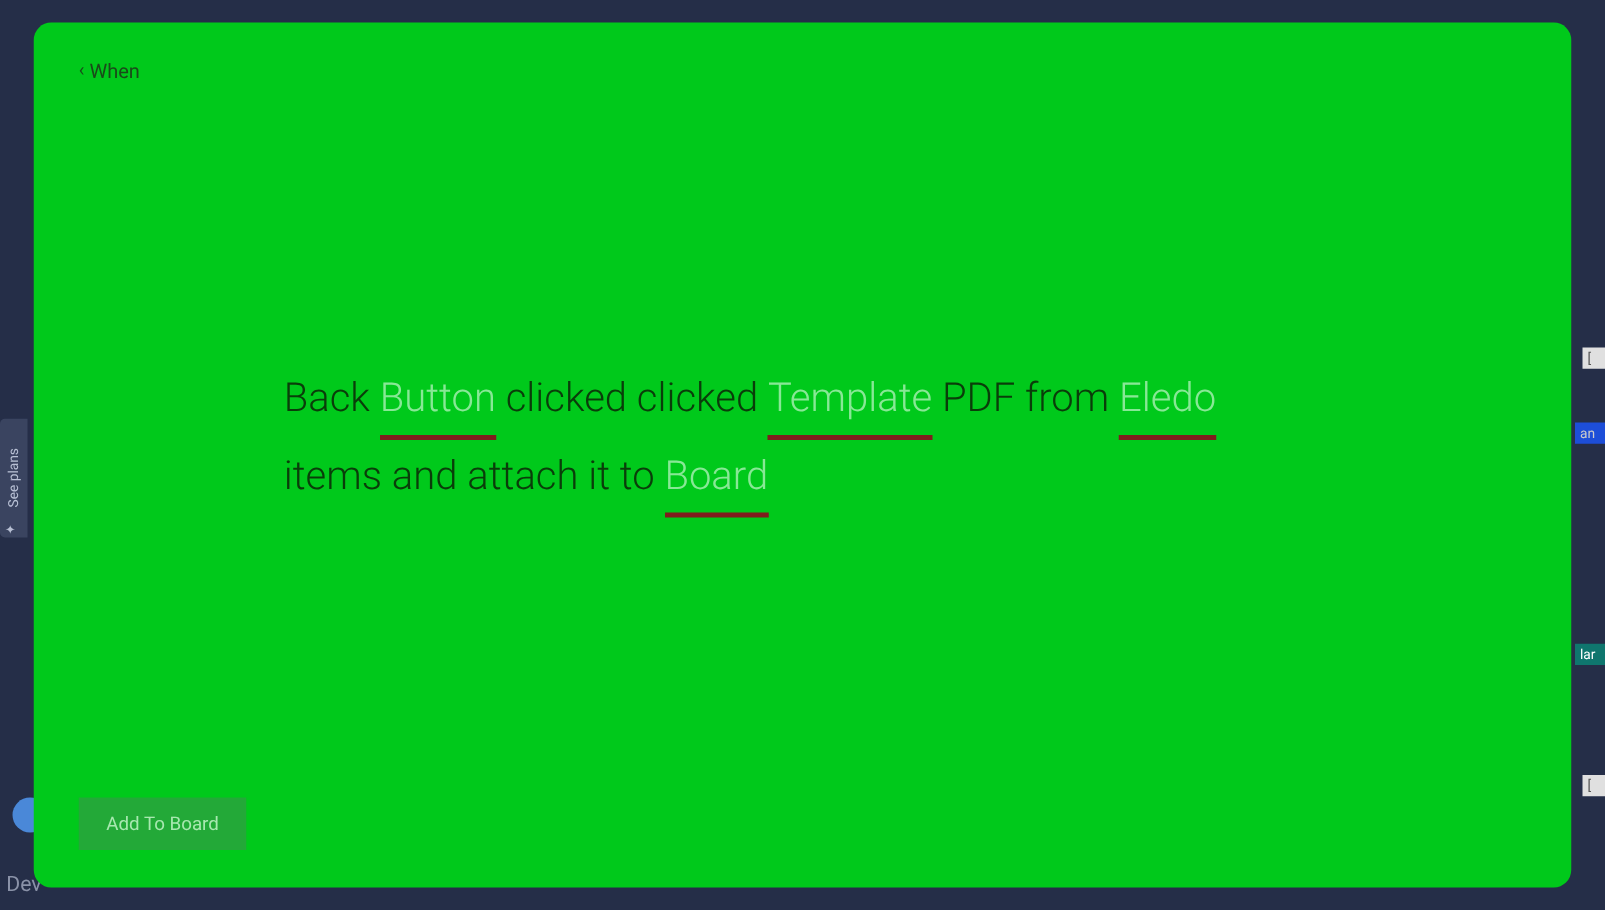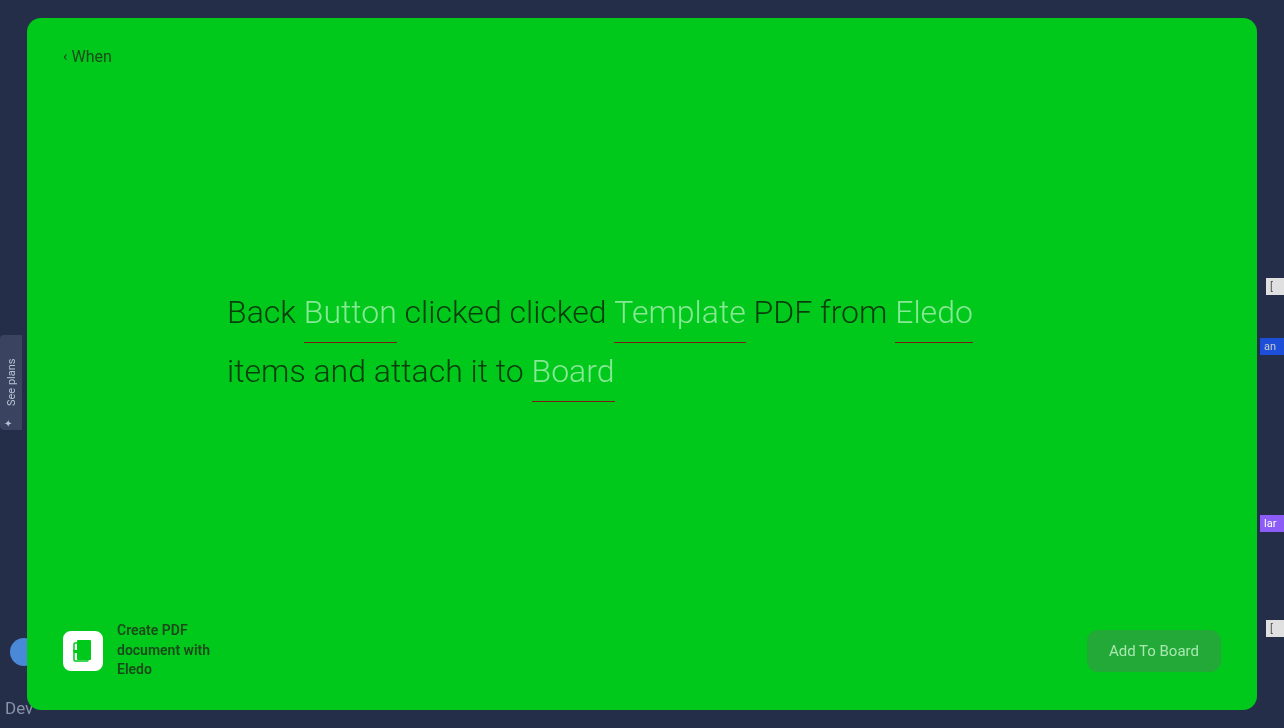--- a/index.html
+++ b/index.html
@@ -78,21 +78,21 @@
       right: 0;
       background: #e0e0e0;
       color: #555;
       font-size: 11px;
       padding: 2px 4px;
       z-index: 1;
     }
     
     .right-edge-item.item1 { top: 278px; width: 18px; }
     .right-edge-item.item2 { top: 338px; width: 24px; background: #1d4ed8; color: #ccc; }
-    .right-edge-item.item3 { top: 515px; width: 24px; background: #8b5cf6; color: #fff; margin-left: 40px; }
+    .right-edge-item.item3 { top: 515px; width: 24px; background: #0f766e; color: #fff; margin-left: 40px; }
     .right-edge-item.item4 { top: 620px; width: 18px; }
     
     .modal {
       position: absolute;
       top: 18px;
       left: 27px;
       right: 27px;
       bottom: 18px;
       background: #00c91b;
       border-radius: 14px;
@@ -130,21 +130,21 @@
     
     .sentence {
       font-size: 32px;
       line-height: 1.75;
       color: #0a3d0a;
       font-weight: 300;
     }
     
     .placeholder {
       color: #88e896;
-      border-bottom: 1px solid #7f1d1d;
+      border-bottom: 4px solid #7f1d1d;
       padding-bottom: 2px;
       cursor: pointer;
       display: inline-block;
     }
     
     .modal-footer {
       display: flex;
       align-items: center;
       justify-content: space-between;
       padding: 0 36px 30px 36px;
@@ -180,21 +180,21 @@
       line-height: 1.4;
       max-width: 120px;
     }
     
     .add-button {
       background: #23a938;
       color: #a8e8b0;
       border: none;
       padding: 12px 22px;
       font-size: 15px;
-      border-radius: 11px;
+      border-radius: 0;
       cursor: pointer;
       font-family: inherit;
     }
   </style>
 </head>
 <body>
 
 <div class="background-overlay"></div>
 
 <div class="sidebar-tab">
@@ -218,27 +218,15 @@
     </button>
   </div>
 
   <div class="modal-content">
     <div class="sentence">
       <span>Back </span><span class="placeholder">Button</span><span> clicked clicked </span><span class="placeholder">Template</span><span> PDF from </span><span class="placeholder">Eledo</span><span> items and attach it to </span><span class="placeholder">Board</span>
     </div>
   </div>
 
   <div class="modal-footer">
-    <div class="footer-left">
-      <div class="app-icon-box">
-        <div class="app-icon-inner">
-          <svg width="20" height="22" viewBox="0 0 20 22">
-            <rect x="4" y="0" width="14" height="20" rx="1" fill="#00c91b"></rect>
-            <rect x="1" y="3" width="14" height="18" rx="1" fill="none" stroke="#00c91b" stroke-width="1.5"></rect>
-            <path d="M 0 10 L 4 10 L 4 13 L 1 13 Z" fill="#00c91b"></path>
-          </svg>
-        </div>
-      </div>
-      <div class="app-title">Create PDF document with Eledo</div>
-    </div>
     <button class="add-button">Add To Board</button>
   </div>
 </div>
 
 </body></html>

